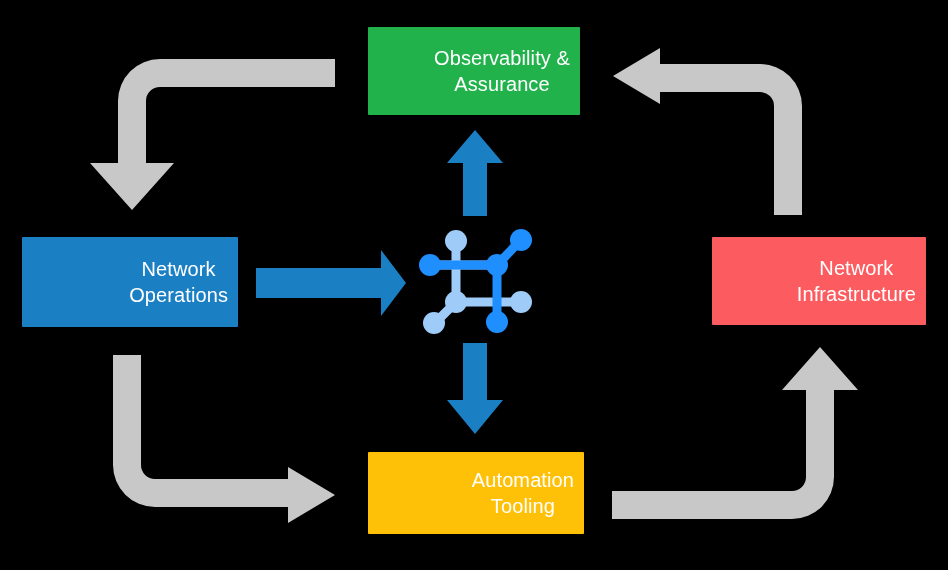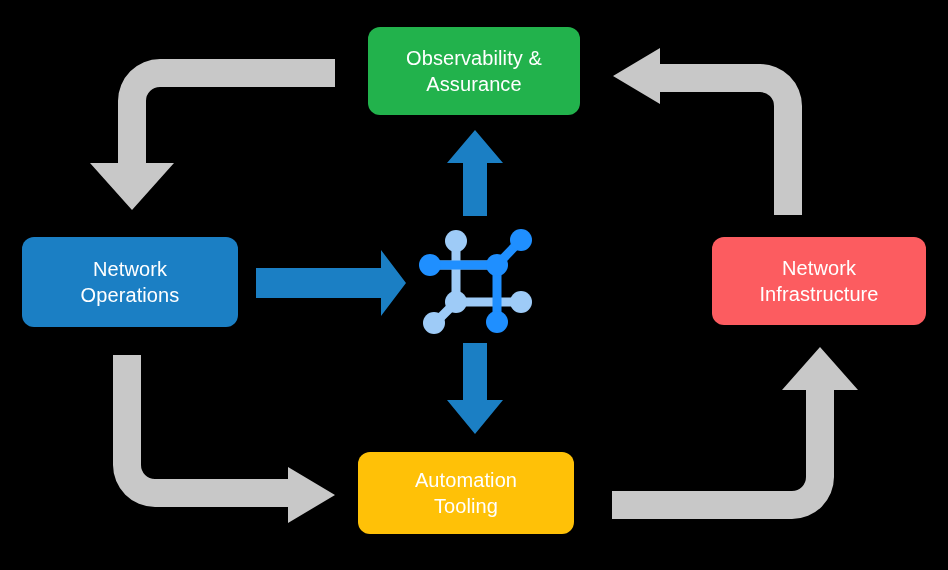--- a/index.html
+++ b/index.html
@@ -14,23 +14,23 @@
     position: relative;
     width: 948px;
     height: 570px;
     background: #000000;
     overflow: hidden;
   }
   .node-box {
     position: absolute;
     display: flex;
     align-items: center;
-    justify-content: center;
+    justify-content: flex-end;
     text-align: center;
-    border-radius: 12px;
+    border-radius: 1px;
     color: #ffffff;
     font-size: 20px;
     line-height: 1.32;
     font-weight: 400;
     letter-spacing: 0.1px;
     box-sizing: border-box;
     padding: 6px 10px;
     user-select: none;
   }
   .node-label {
@@ -43,21 +43,21 @@
   }
   #box-operations {
     left: 22px;   top: 237px;  width: 216px; height: 90px;
     background: #1b7fc4;
   }
   #box-infrastructure {
     left: 712px;  top: 237px;  width: 214px; height: 88px;
     background: #fc5c60;
   }
   #box-automation {
-    left: 358px;  top: 452px;  width: 216px; height: 82px;
+    left: 368px;  top: 452px;  width: 216px; height: 82px;
     background: #ffc107;
   }
 
   svg.layer {
     position: absolute;
     left: 0; top: 0;
     width: 948px;
     height: 570px;
     pointer-events: none;
   }

